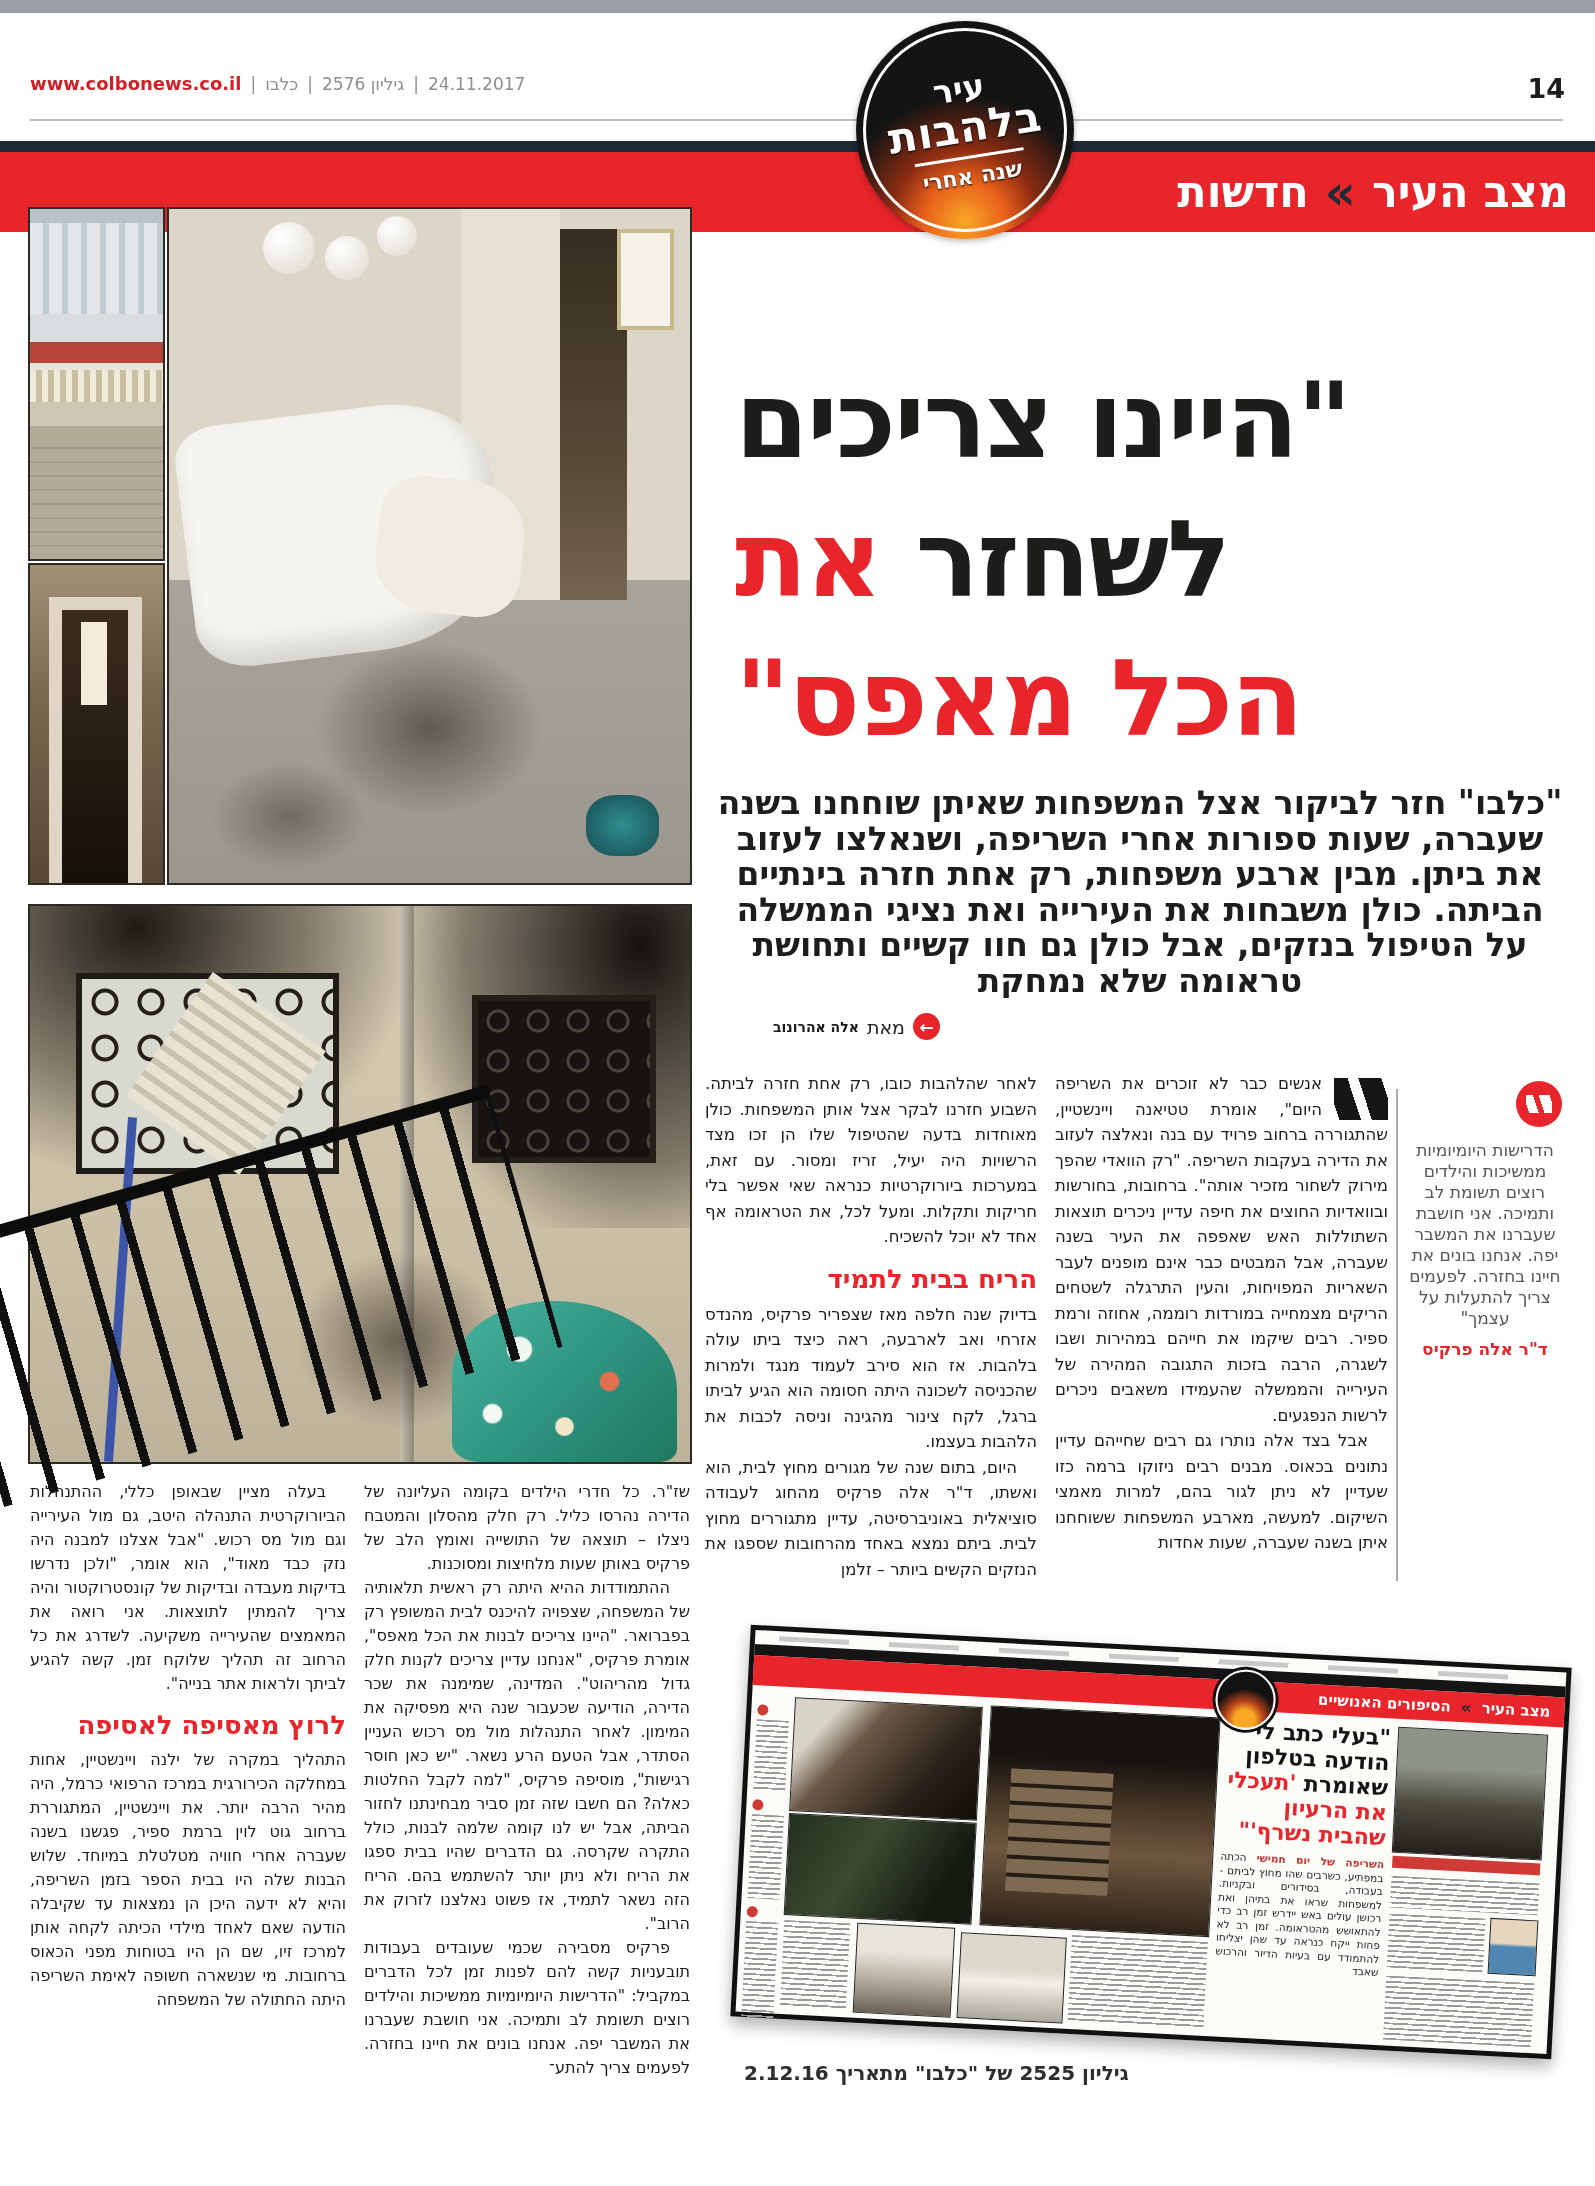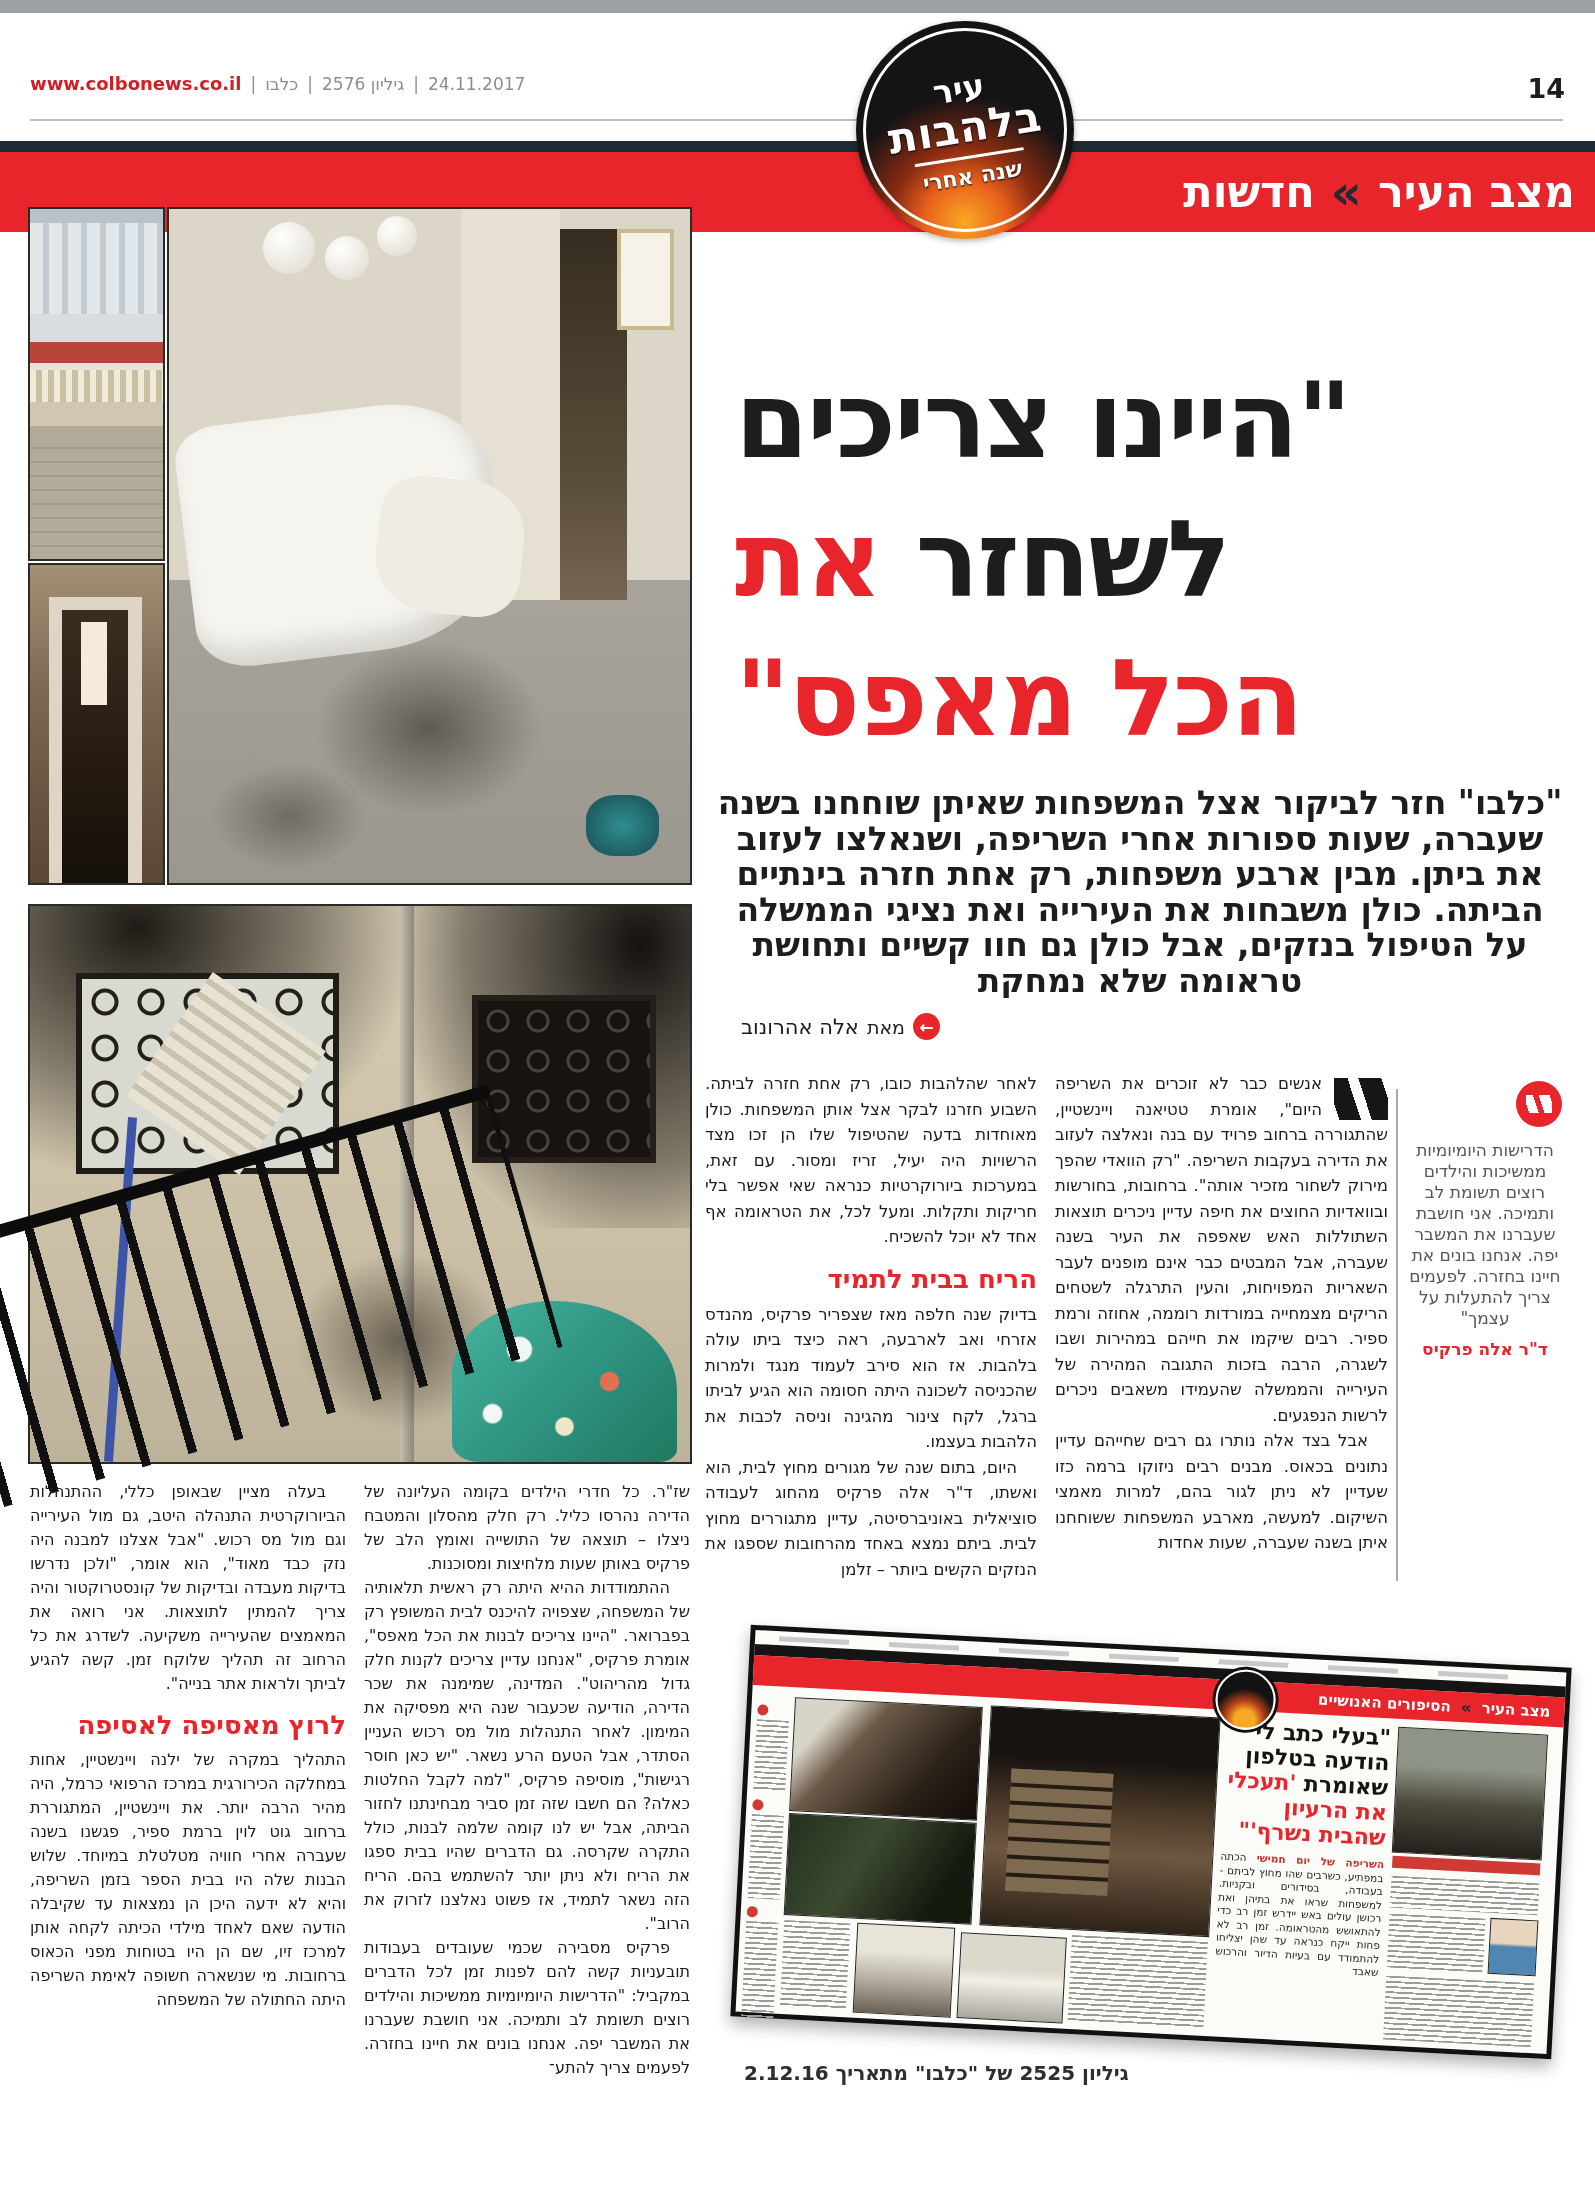--- a/index.html
+++ b/index.html
@@ -9,21 +9,21 @@
   .red{color:#e8252b;}
 
   
   .header-meta{left:30px;top:60px;width:1535px;display:flex;justify-content:space-between;align-items:flex-start;}
   .meta-left{display:flex;gap:9px;align-items:baseline;font-size:17px;color:#8a8f94;}
   .url{color:#d21f26;font-weight:bold;font-size:18px;}
   .pageno{font-size:27px;font-weight:bold;color:#1d1d1b;}
   .rule{left:30px;top:106px;width:1533px;height:2px;background:#b9bdc0;}
   .navy{left:0;top:128px;width:1595px;height:11px;background:#1e2a36;}
   .redband{left:0;top:139px;width:1595px;height:80px;background:#e8252b;display:flex;align-items:center;
-           justify-content:flex-end;gap:16px;padding-right:20px;box-sizing:border-box;}
+           justify-content:flex-end;gap:16px;padding-right:26px;box-sizing:border-box;}
   .redband .w{color:#fff;font-weight:bold;font-size:43px;}
   .redband .chev{color:#1e2a36;font-weight:bold;font-size:48px;line-height:1;}
 
   
   .badge{left:856px;top:8px;width:218px;height:218px;border-radius:50%;z-index:6;
          background:radial-gradient(circle at 50% 92%,#f9a825 0%,#e8601c 18%,#8c2c12 32%,#141414 55%);
          display:flex;align-items:center;justify-content:center;box-shadow:0 2px 6px rgba(0,0,0,.3);}
   .badge-ring{position:absolute;inset:7px;border:3px solid #fff;border-radius:50%;}
   .badge-inner{transform:rotate(-9deg);text-align:center;color:#fff;font-weight:bold;text-shadow:0 1px 2px #000;}
   .badge-top{font-size:33px;line-height:34px;}
@@ -77,21 +77,21 @@
     radial-gradient(circle at 50% 78%,#f1e7c8 0 5%,transparent 6%),radial-gradient(circle at 18% 70%,#f3f8f2 0 4%,transparent 5%),
     linear-gradient(135deg,#46b4a0,#2b8f7c 60%,#20795f);}
   #ph-facade .stain-c{position:absolute;left:40%;bottom:6%;width:32%;height:32%;background:radial-gradient(ellipse,rgba(30,24,16,.55),transparent 70%);}
 
   
   .hl{left:735px;top:338px;width:830px;direction:rtl;text-align:left;font-weight:bold;color:#1d1d1b;}
   .hl-line{font-size:106px;line-height:139px;letter-spacing:-2px;white-space:nowrap;}
   .standfirst{left:715px;top:772px;width:850px;direction:rtl;text-align:center;font-weight:bold;
               font-size:33px;line-height:35.5px;color:#1d1d1b;max-height:222px;overflow:hidden;}
   .byline{left:640px;top:1000px;width:300px;display:flex;justify-content:flex-end;align-items:center;gap:8px;}
-  .byline .nm{font-weight:normal;font-size:21px;}
+  .byline .nm{font-weight:bold;font-size:14px;}
   .byline .pre{font-size:19px;color:#222;}
   .by-icon{width:27px;height:27px;border-radius:50%;background:#e8252b;color:#fff;display:flex;
            align-items:center;justify-content:center;font-size:17px;font-weight:bold;flex:0 0 auto;}
 
   
   .col{direction:rtl;text-align:justify;color:#1c1c1c;overflow:hidden;}
   .col p{margin:0;}
   .col p.ind{text-indent:20px;}
   .col .subhead{color:#e8252b;font-weight:bold;font-size:26px;line-height:30px;margin:14px 0 8px;text-align:right;}
   #colB{left:705px;top:1058px;width:332px;height:548px;font-size:16.5px;line-height:25.5px;}

